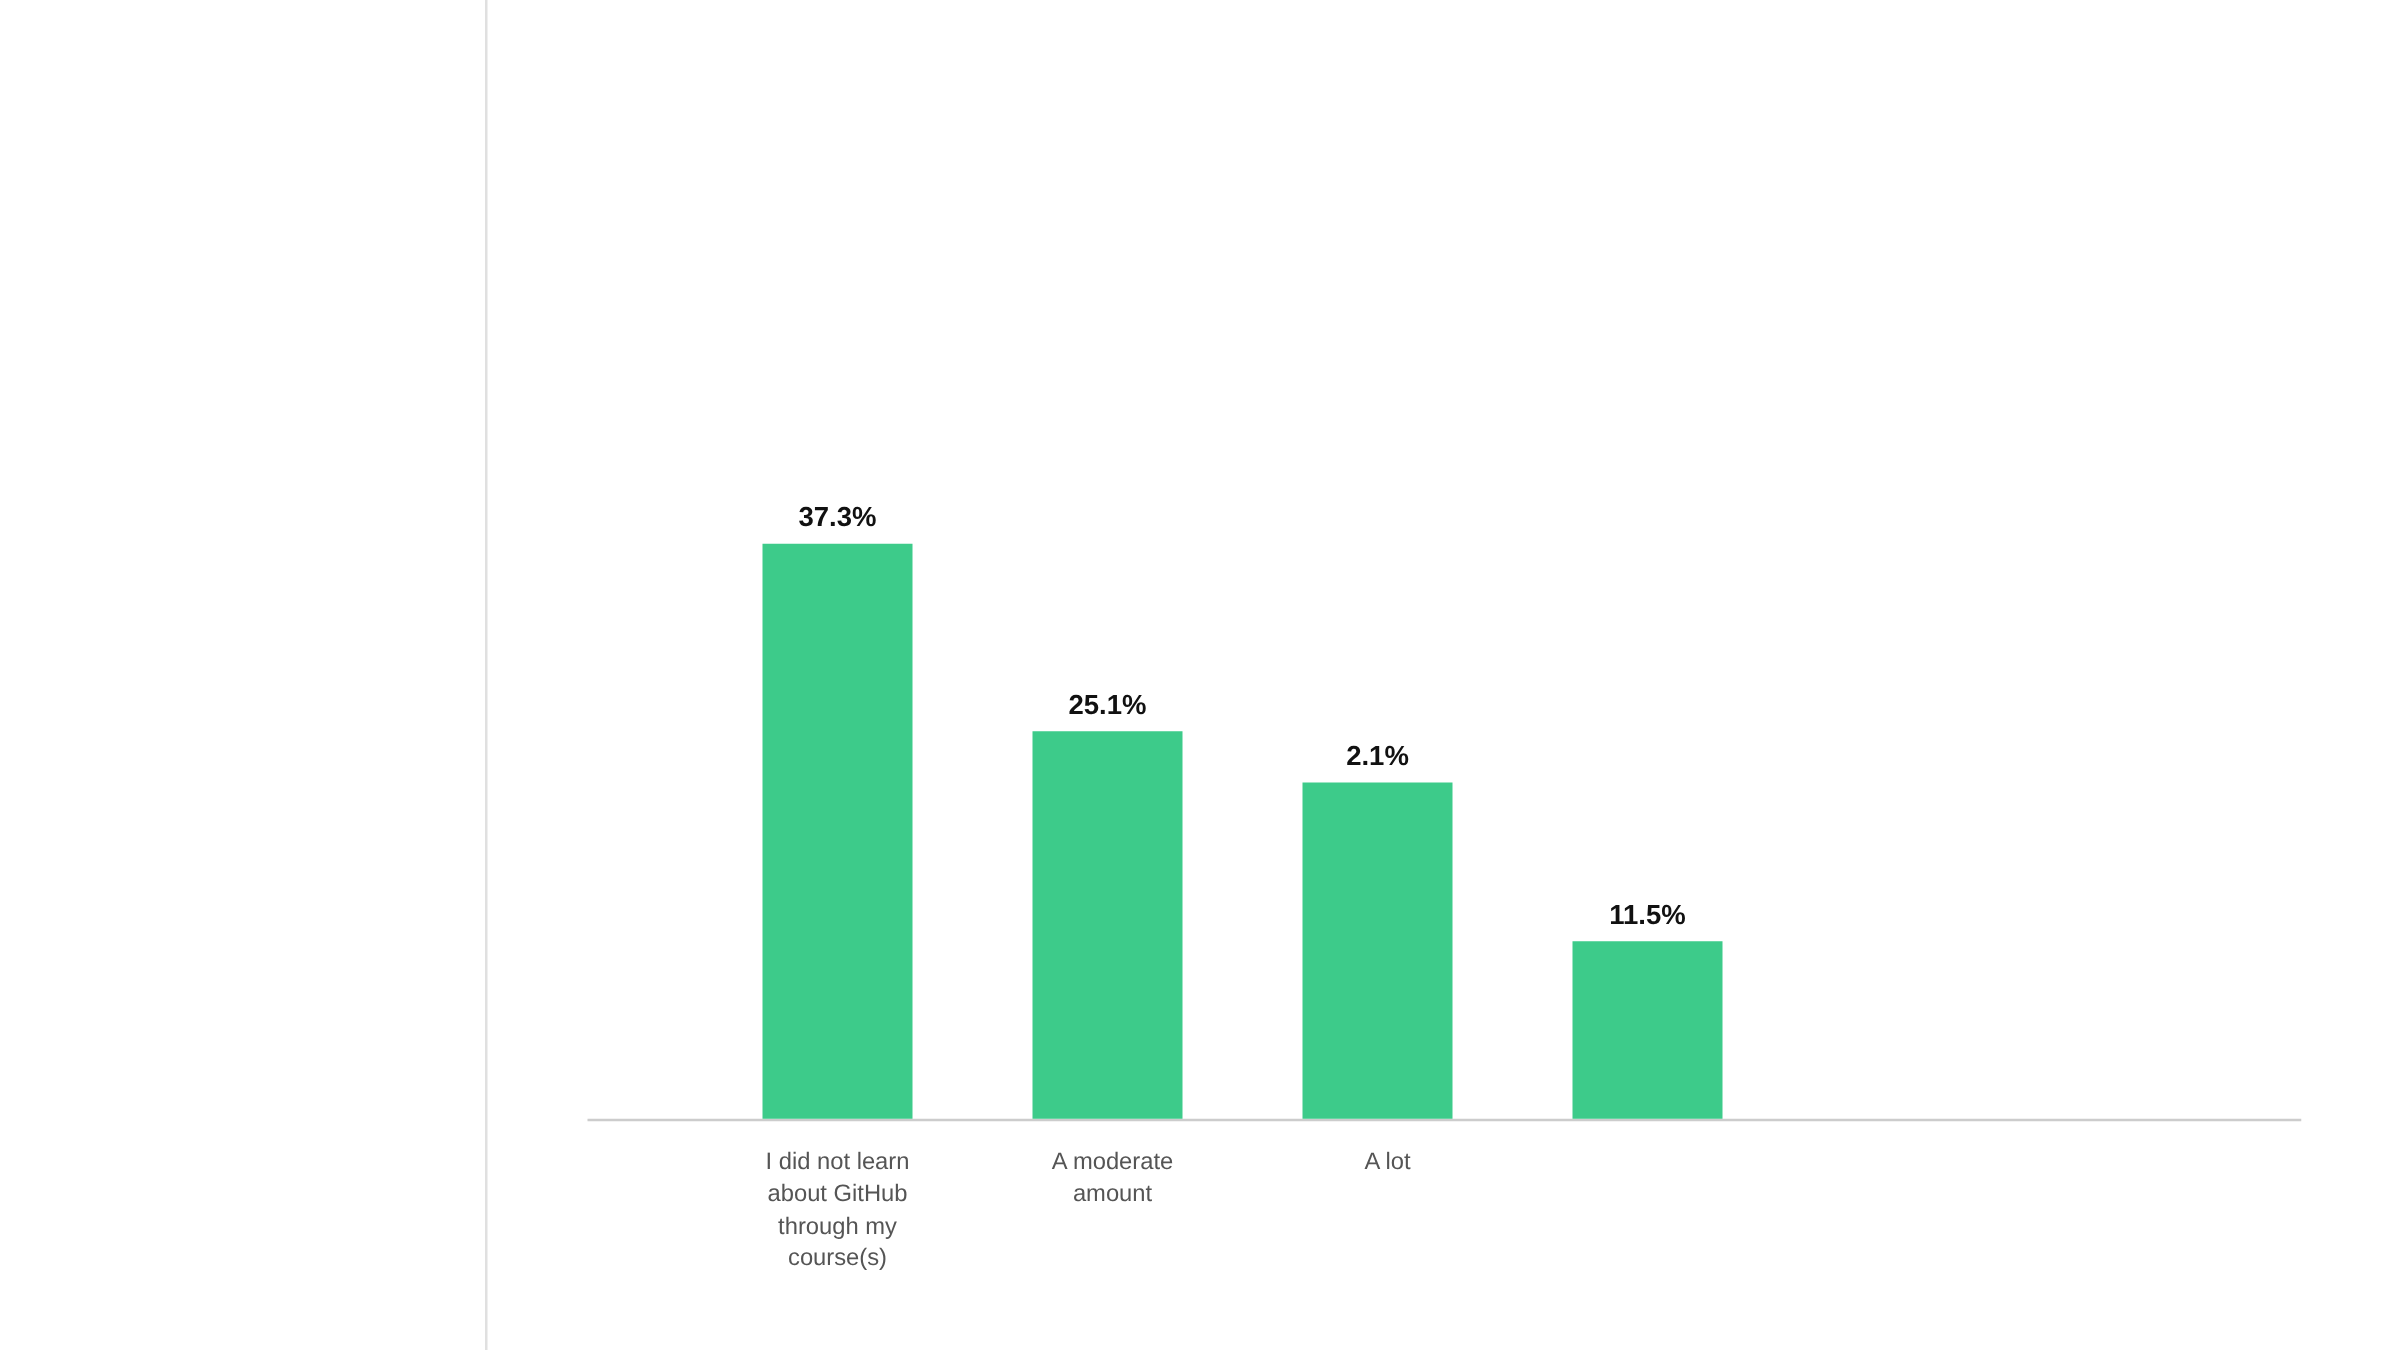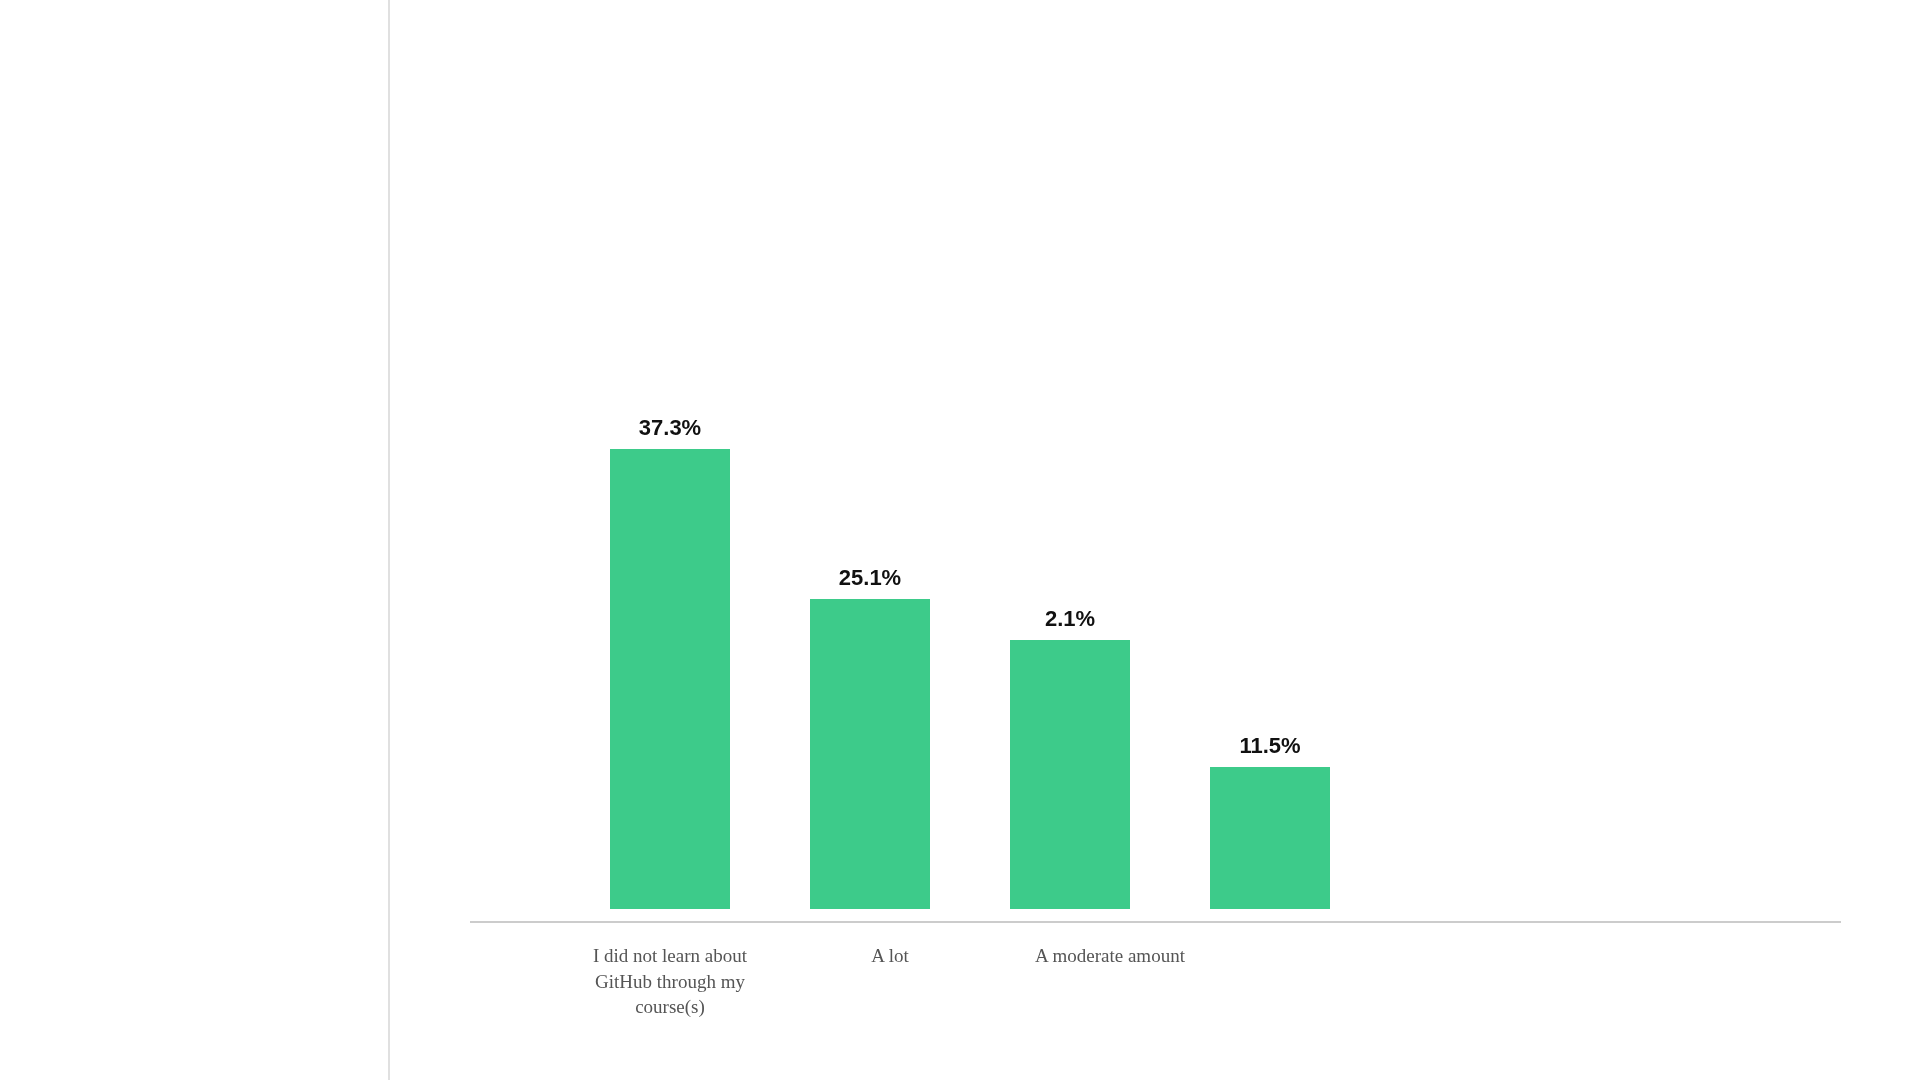--- a/index.html
+++ b/index.html
@@ -51,25 +51,25 @@
     }
     .chart-area {
       flex: 1;
       display: flex;
       flex-direction: column;
       justify-content: flex-end;
     }
     .bars-container {
       display: flex;
       align-items: flex-end;
-      gap: 40px;
+      gap: 56px;
       padding-left: 120px;
       height: 520px;
       border-bottom: 2px solid #ccc;
-      padding-bottom: 12px;
+      padding-bottom: 0;
     }
     .bar-group {
       display: flex;
       flex-direction: column;
       align-items: center;
       flex: 1;
       max-width: 160px;
     }
     .bar-value {
       font-size: 22px;
@@ -88,21 +88,21 @@
       gap: 60px;
       padding-left: 120px;
       margin-top: 20px;
     }
     .x-label {
       flex: 1;
       max-width: 160px;
       text-align: center;
       font-size: 19px;
       color: #555;
-      font-family: Liberation Serif, serif;
+      font-family: Liberation Sans, sans-serif;
       font-weight: 400;
       line-height: 1.35;
     }
   </style>
 </head>
 <body>
 
 <div class="sidebar">
   <div class="sidebar-title"></div>
   <div class="sidebar-desc"></div>
@@ -124,17 +124,17 @@
           <div class="bar-value">2.1%</div>
           <div class="bar" style="height: 269px;"></div>
         </div>
         <div class="bar-group">
           <div class="bar-value">11.5%</div>
           <div class="bar" style="height: 142px;"></div>
         </div>
       </div>
     <div class="x-labels" id="x-labels">
     <div class="x-label">I did not learn about GitHub through my course(s)</div>
+        <div class="x-label">A moderate amount</div>
         <div class="x-label">A lot</div>
-        <div class="x-label">A moderate amount</div>
       </div>
   </div>
 </div>
 
 </body></html>

